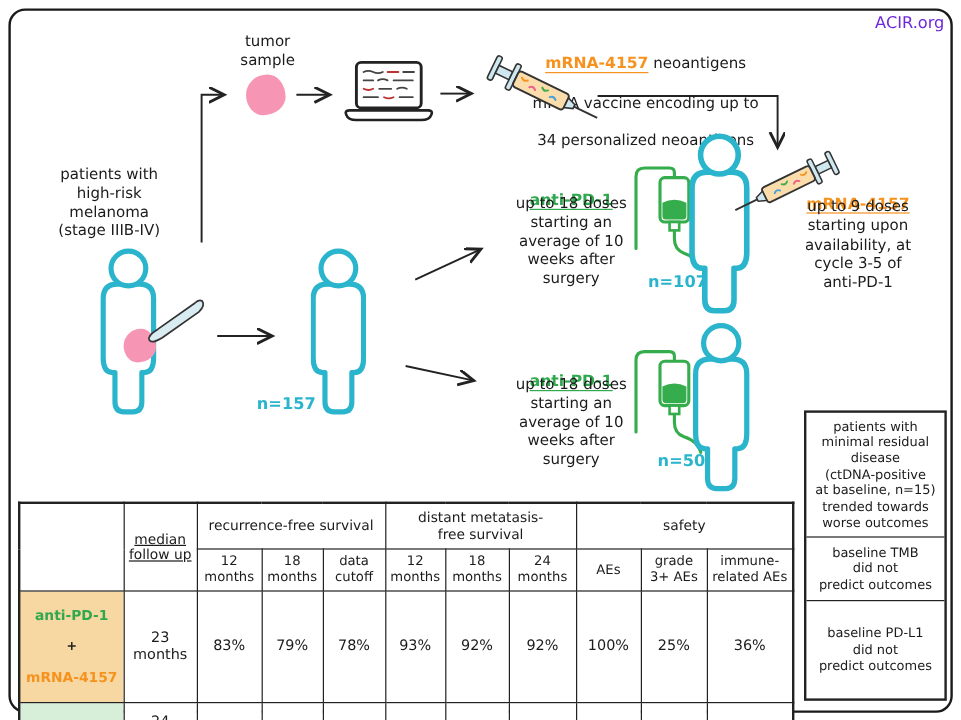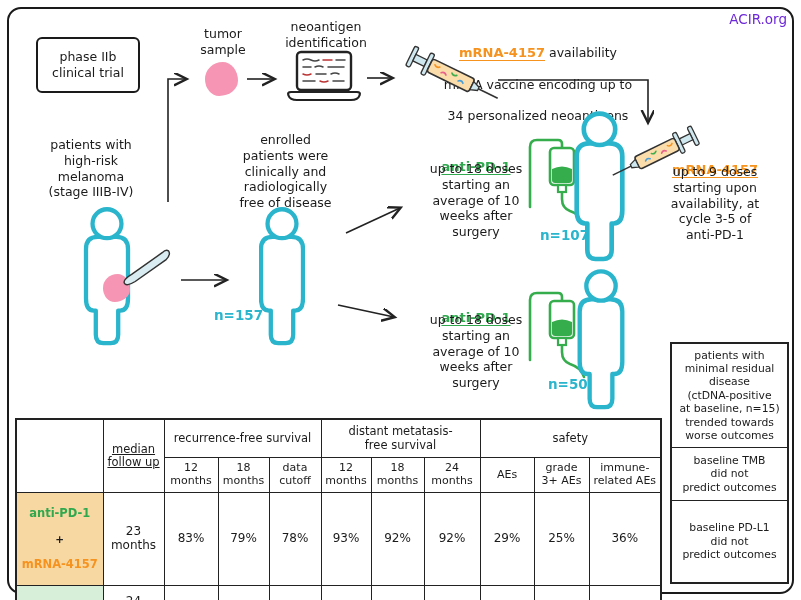--- a/index.html
+++ b/index.html
@@ -66,29 +66,23 @@
       <path d="M168,202 V79 H186" marker-end="url(#ah)"></path>
       <path d="M247,79 H274" marker-end="url(#ah)"></path>
       <path d="M367,78 H392" marker-end="url(#ah)"></path>
       <path d="M498,80 H648 V122" marker-end="url(#ah)"></path>
       <path d="M181,280 H226" marker-end="url(#ah)"></path>
       <path d="M346,233 L400,208" marker-end="url(#ah)"></path>
       <path d="M338,305 L394,317" marker-end="url(#ah)"></path>
     </g>
   </svg>
 
-  <div class="box" style="left:36px;top:37px;width:100px;height:52px">
-    <div class="txt" style="position:static">phase IIb
-clinical trial</div>
-  </div>
 
   <div class="txt" style="left:190px;top:26px;width:66px">tumor
 sample</div>
-  <div class="txt" style="left:276px;top:19px;width:100px">neoantigen
-identification</div>
 
   <div class="blob" style="left:205px;top:62px;width:33px;height:34px"></div>
 
   <svg class="abs" style="left:286px;top:50px" width="76" height="52" viewBox="0 0 76 52">
     <rect x="11" y="2" width="54" height="38" rx="4" fill="#fff" stroke="#222" stroke-width="2.4"></rect>
     <g fill="none" stroke-width="1.5" stroke-linecap="round">
       <path d="M17,10 q4,-2 8,0 q4,2 8,0" stroke="#444"></path>
         <path d="M37,10 h9" stroke="#b33"></path>
         <path d="M50,10 h9" stroke="#444"></path>
       <path d="M17,17 h8" stroke="#444"></path>
@@ -99,21 +93,21 @@
         <path d="M45,24 q4,-2 8,0" stroke="#444"></path>
       <path d="M17,31 h12" stroke="#444"></path>
         <path d="M34,31 q4,2 8,0" stroke="#b33"></path>
         <path d="M47,31 h11" stroke="#444"></path>
     </g>
     <path d="M5,42 H71 Q75,42 73.5,45.5 Q72,50 65,50 H11 Q4,50 2.5,45.5 Q1,42 5,42 Z" fill="#fff" stroke="#222" stroke-width="2.2"></path>
   </svg>
 
   <div class="txt" style="left:438px;top:13px;width:200px">
     <div>
-      <span class="drug-orange" style="margin-right:4px">mRNA-4157</span><span>availability</span>
+      <span class="drug-orange" style="margin-right:4px">mRNA-4157</span><span>neoantigens</span>
     </div>
     <div>mRNA vaccine encoding up to</div>
     <div>34 personalized neoantigens</div>
   </div>
 
   <svg class="abs" style="left:398px;top:62px;transform:rotate(26deg) scale(0.9)" width="112" height="30" viewBox="0 0 112 30">
     <rect x="2" y="3" width="5" height="24" rx="2" fill="#cfe7ef" stroke="#333" stroke-width="1.5"></rect>
     <rect x="7" y="11" width="14" height="8" fill="#cfe7ef" stroke="#333" stroke-width="1.5"></rect>
     <rect x="21" y="2" width="5" height="26" rx="2" fill="#cfe7ef" stroke="#333" stroke-width="1.5"></rect>
     <rect x="26" y="7" width="52" height="16" rx="3" fill="#fbdcab" stroke="#333" stroke-width="1.8"></rect>
@@ -134,30 +128,25 @@
 
   <svg class="abs" style="left:83px;top:206px" width="48" height="140" viewBox="0 0 48 150">
     <path d="M14,33 H34 Q46.5,33 46.5,46 V99 Q46.5,112 38,112 H36 V138 Q36,147 28,147 H20 Q12,147 12,138 V112 H10 Q1.5,112 1.5,99 V46 Q1.5,33 14,33 Z" fill="#fff" stroke="#2ab5cd" stroke-width="4.6" stroke-linejoin="round"></path>
     <circle cx="24" cy="19" r="15.5" fill="#fff" stroke="#2ab5cd" stroke-width="4.6"></circle>
   </svg>
   <div class="blob" style="left:103px;top:274px;width:27px;height:28px"></div>
   <svg class="abs" style="left:119px;top:246px" width="54" height="44" viewBox="0 0 60 46">
     <path d="M55,4 Q58,8 52,14 L18,38 Q8,44 6,40 Q4,36 14,30 L48,6 Q52,2 55,4 Z" fill="#d9ecf2" stroke="#333" stroke-width="1.6" stroke-linejoin="round"></path>
   </svg>
 
-  <div class="txt" style="left:233px;top:132px;width:105px">enrolled
-patients were
-clinically and
-radiologically
-free of disease</div>
   <svg class="abs" style="left:259px;top:206px" width="46" height="140" viewBox="0 0 48 150">
     <path d="M14,33 H34 Q46.5,33 46.5,46 V99 Q46.5,112 38,112 H36 V138 Q36,147 28,147 H20 Q12,147 12,138 V112 H10 Q1.5,112 1.5,99 V46 Q1.5,33 14,33 Z" fill="#fff" stroke="#2ab5cd" stroke-width="4.6" stroke-linejoin="round"></path>
     <circle cx="24" cy="19" r="15.5" fill="#fff" stroke="#2ab5cd" stroke-width="4.6"></circle>
   </svg>
-  <div class="nlabel" style="left:214px;top:307px">n=157</div>
+  <div class="nlabel" style="left:214px;top:329px">n=157</div>
 
   <div class="txt" style="left:426px;top:143px;width:100px">
     <span class="drug-green">anti-PD-1</span>
   </div>
   <div class="txt" style="left:426px;top:161px;width:100px">up to 18 doses
 starting an
 average of 10
 weeks after
 surgery</div>
 
@@ -292,21 +281,21 @@
         <span class="lab-line orange-nl">mRNA-4157</span>
       </td>
       <td>23
 months</td>
       <td>83%</td>
       <td>79%</td>
       <td>78%</td>
       <td>93%</td>
       <td>92%</td>
       <td>92%</td>
-      <td>29%</td>
+      <td>100%</td>
       <td>25%</td>
       <td>36%</td>
     </tr>
     <tr class="tr-data">
       <td class="c-lab2">
         
       </td>
       <td>24
 months</td>
       <td>77%</td>

